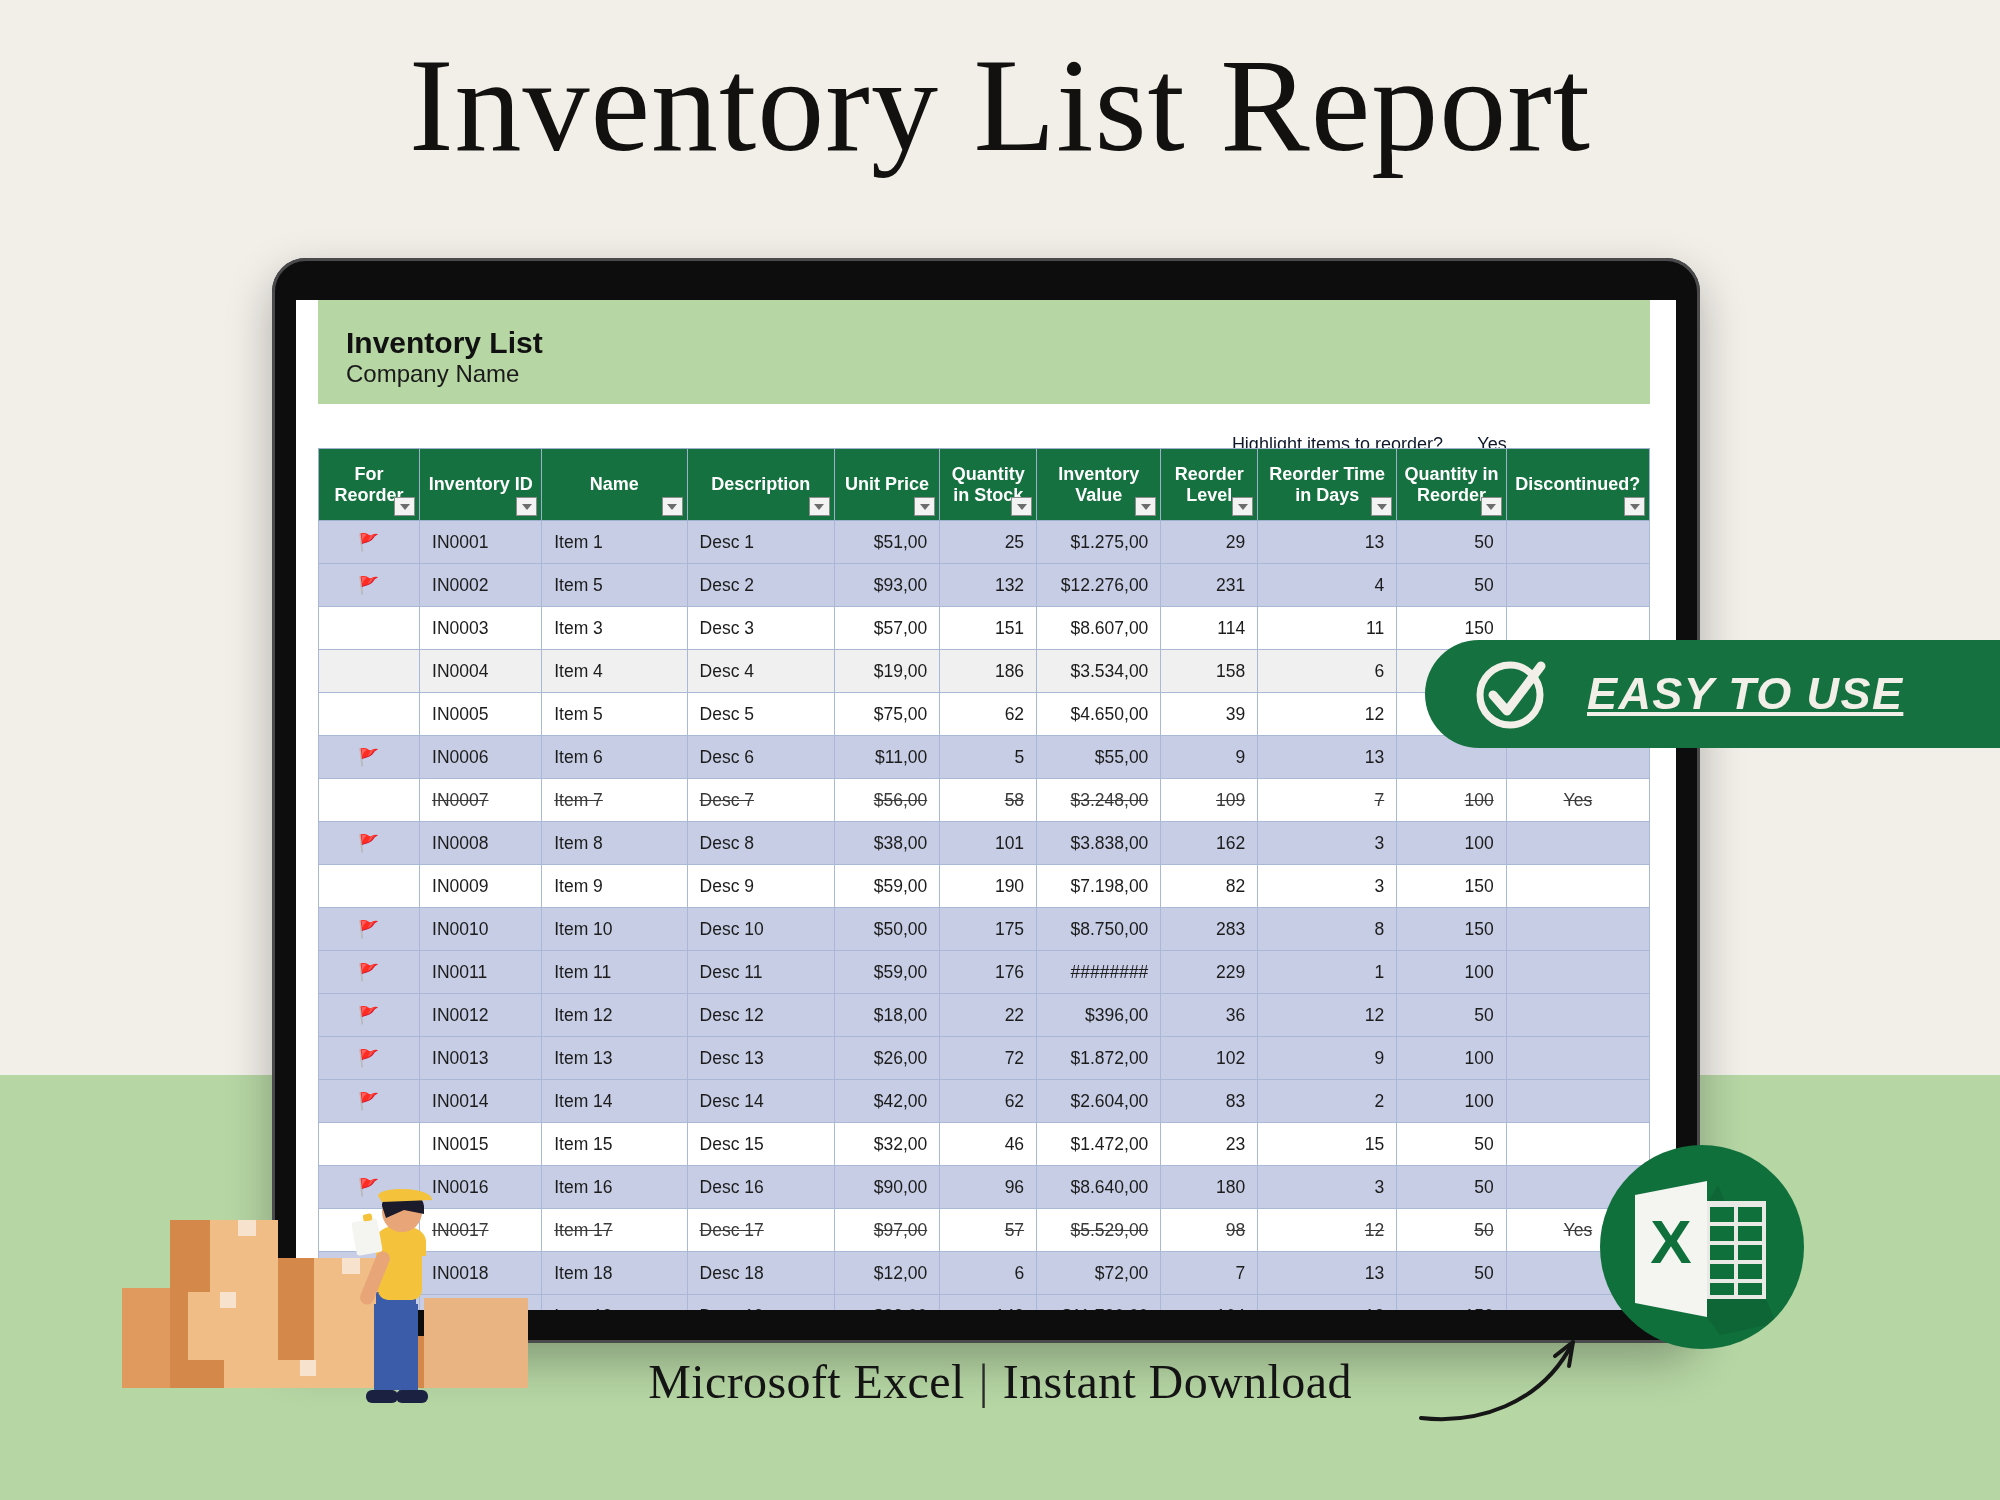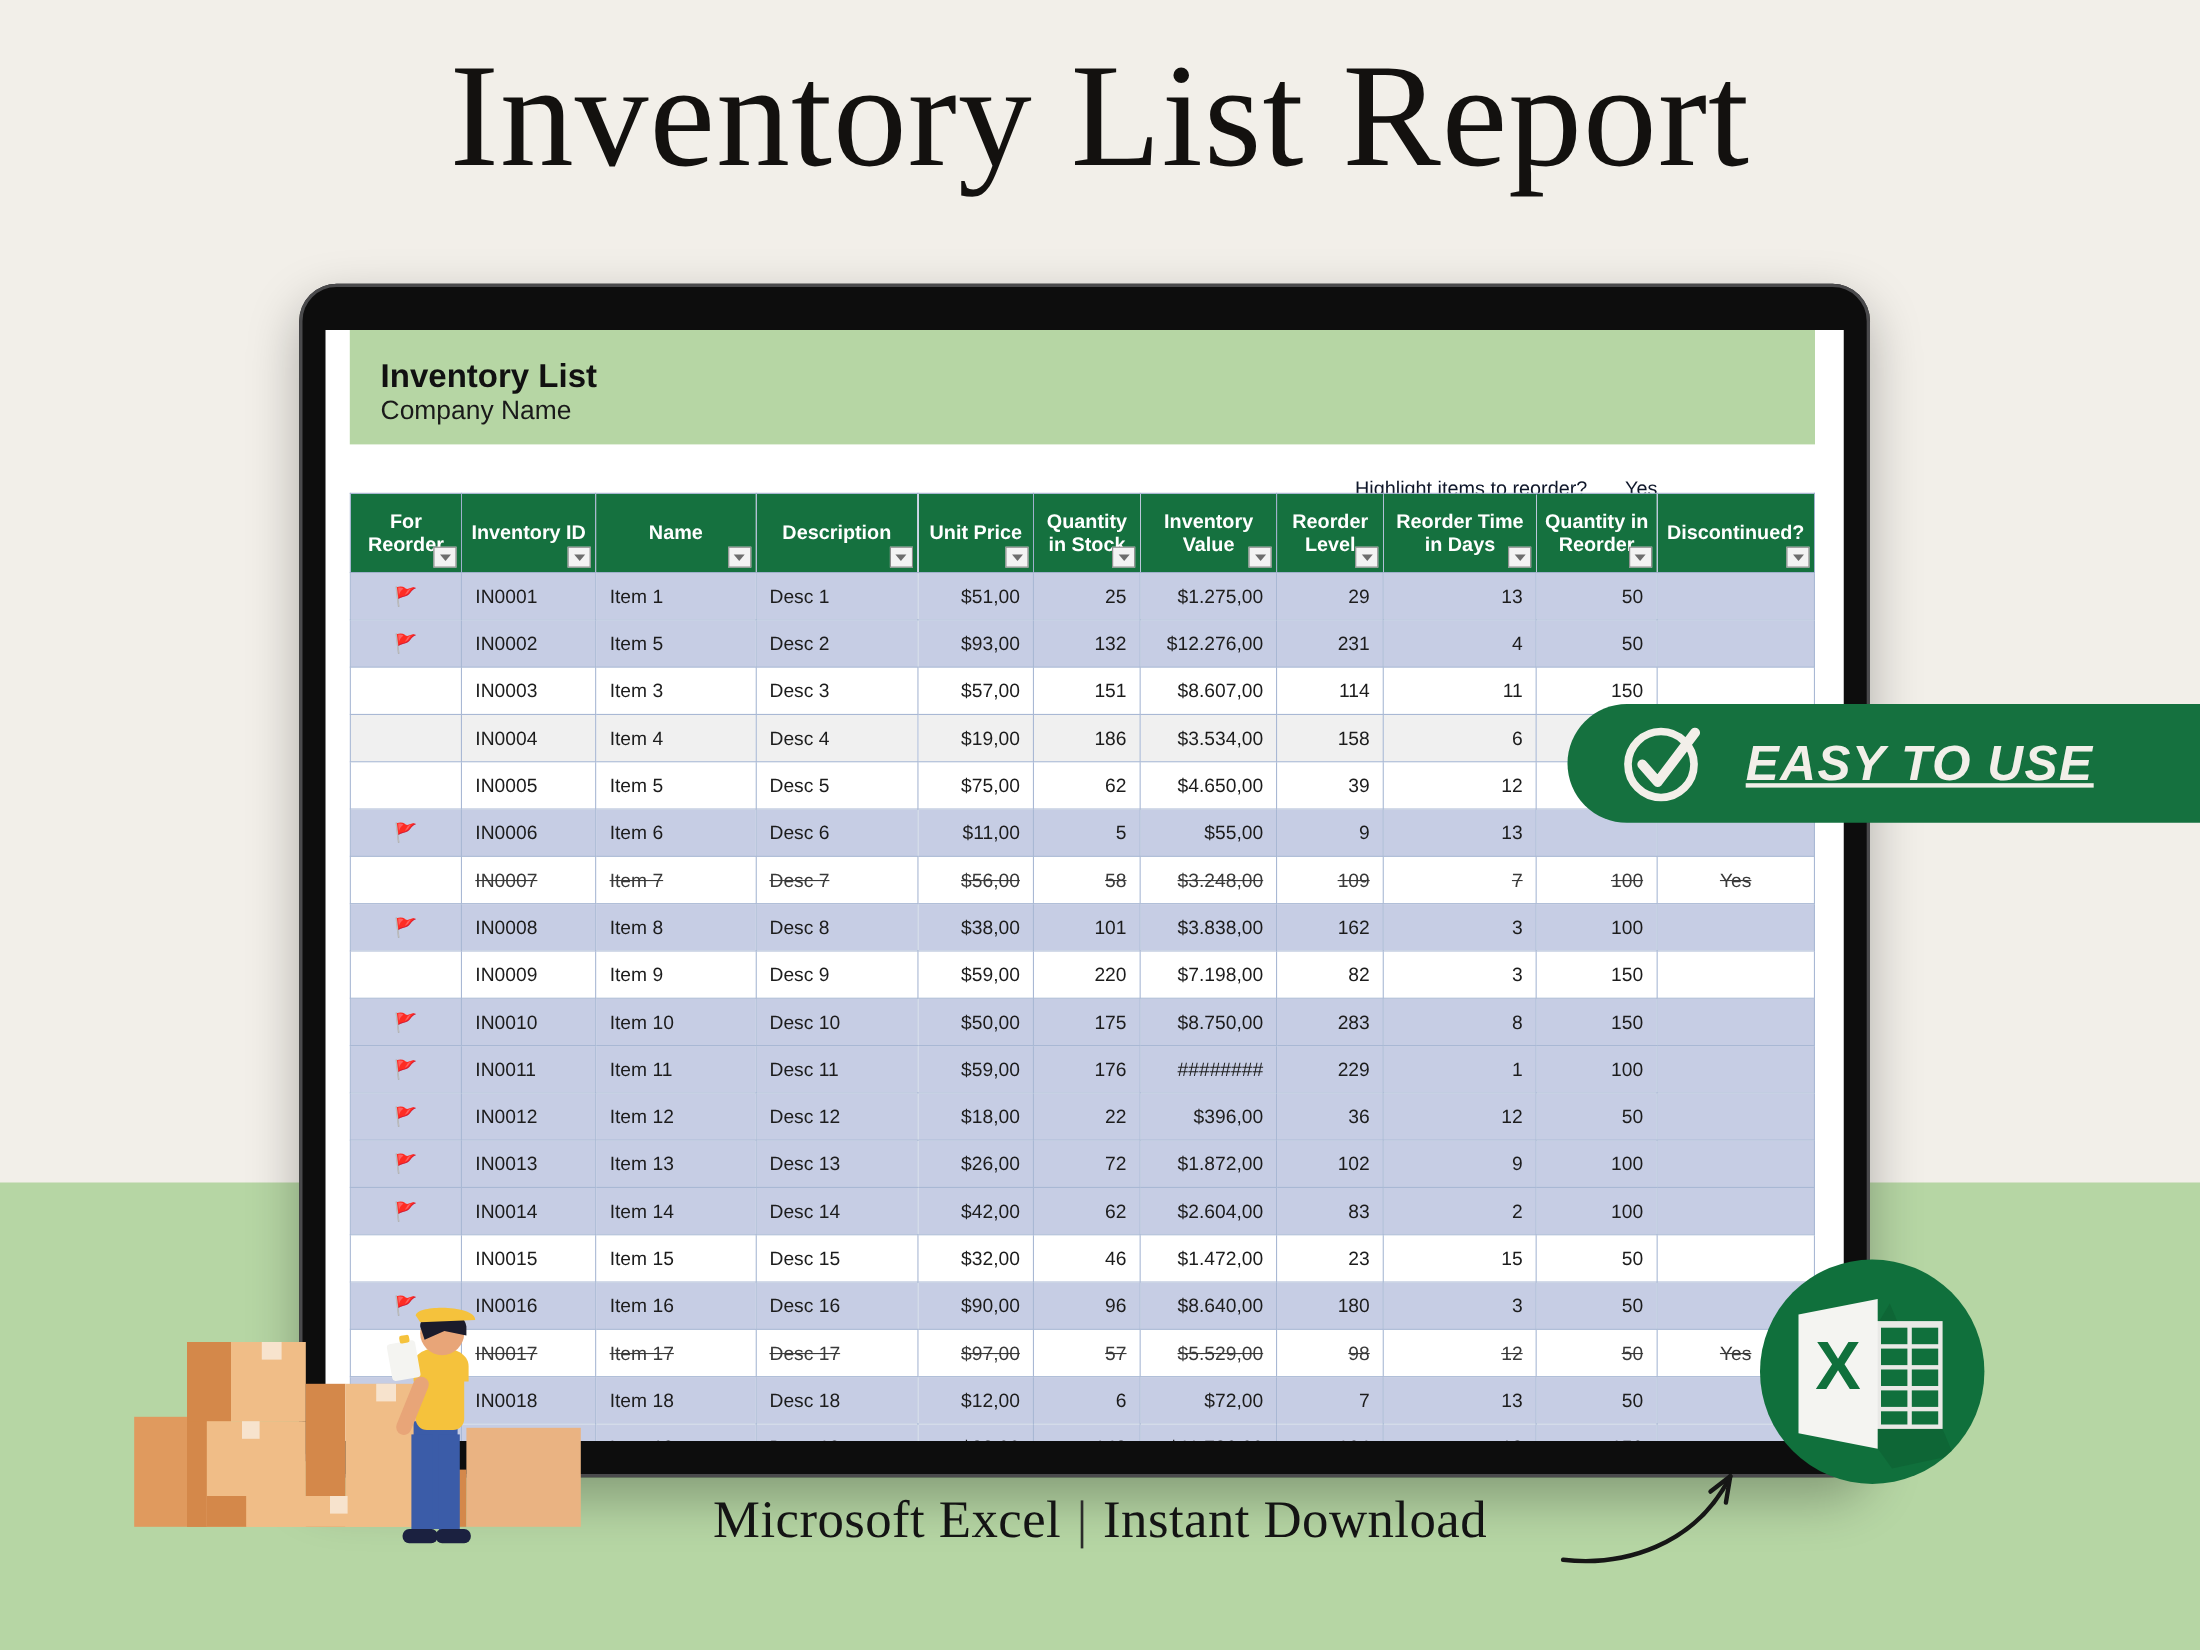--- a/index.html
+++ b/index.html
@@ -392,21 +392,21 @@
               <td class="c-num">3</td>
               <td class="c-num">100</td>
               <td class="c-disc"></td>
             </tr>
             <tr class="plain">
               <td class="c-flag"></td>
               <td class="c-id">IN0009</td>
               <td class="c-name">Item 9</td>
               <td class="c-desc">Desc 9</td>
               <td class="c-num">$59,00</td>
-              <td class="c-num">220</td>
+              <td class="c-num">190</td>
               <td class="c-num">$7.198,00</td>
               <td class="c-num">82</td>
               <td class="c-num">3</td>
               <td class="c-num">150</td>
               <td class="c-disc"></td>
             </tr>
             <tr class="band">
               <td class="c-flag"><span class="flag-ico">🚩</span></td>
               <td class="c-id">IN0010</td>
               <td class="c-name">Item 10</td>

